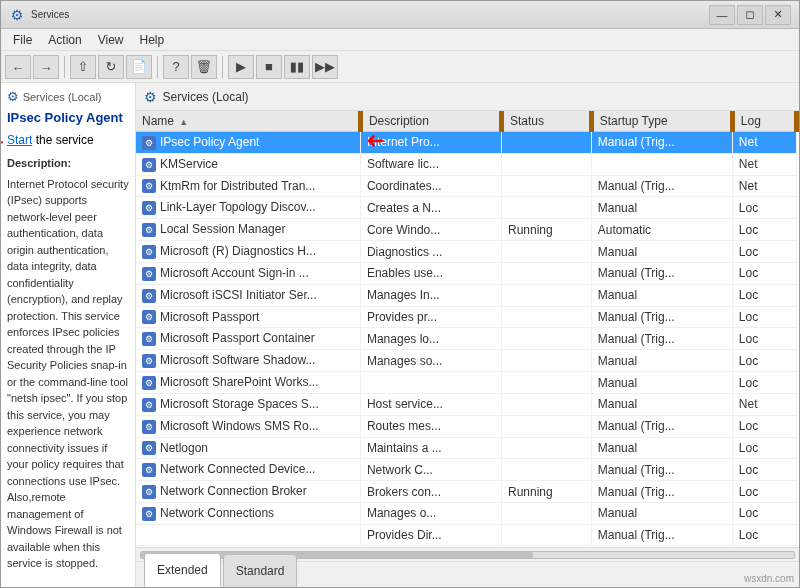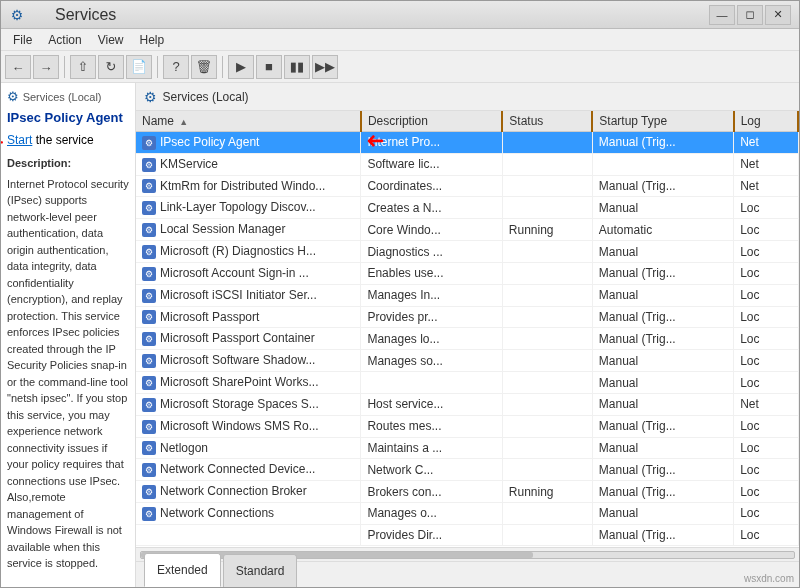--- a/index.html
+++ b/index.html
@@ -36,23 +36,22 @@
       height: 16px;
       margin-right: 6px;
       display: flex;
       align-items: center;
       justify-content: center;
       color: #2060a0;
       font-size: 14px;
     }
     .title-bar-text {
       flex: 1;
-      font-size: 16px;
-      color: #333;
-      margin-left: 24px;
+      font-size: 10px;
+      color: #333;
     }
     .window-controls {
       display: flex;
       gap: 2px;
     }
     .win-btn {
       width: 26px;
       height: 20px;
       background: #d6d6d6;
       border: 1px solid #bbb;
@@ -198,21 +197,21 @@
     thead tr {
       background: #e8e8e8;
       border-bottom: 1px solid #ccc;
     }
     thead th {
       text-align: left;
       padding: 3px 6px;
       font-weight: normal;
       font-size: 12px;
       color: #333;
-      border-right: 2px solid #a16207;
+      border-right: 5px solid #a16207;
       cursor: pointer;
       user-select: none;
       white-space: nowrap;
       overflow: hidden;
     }
 
     .col-name { width: 175px; }
     .col-desc { width: 110px; }
     .col-status { width: 70px; }
     .col-startup { width: 110px; }
@@ -373,21 +372,21 @@
                 <td>Net</td>
               </tr>
               <tr>
                 <td><span style="display: inline-block; width: 14px; height: 14px; background: rgb(68, 114, 196); border-radius: 2px; vertical-align: middle; margin-right: 4px; font-size: 9px; color: white; text-align: center; line-height: 14px;">⚙</span><span>KMService</span></td>
                 <td>Software lic...</td>
                 <td></td>
                 <td></td>
                 <td>Net</td>
               </tr>
               <tr>
-                <td><span style="display: inline-block; width: 14px; height: 14px; background: rgb(68, 114, 196); border-radius: 2px; vertical-align: middle; margin-right: 4px; font-size: 9px; color: white; text-align: center; line-height: 14px;">⚙</span><span>KtmRm for Distributed Windo...</span></td>
+                <td><span style="display: inline-block; width: 14px; height: 14px; background: rgb(68, 114, 196); border-radius: 2px; vertical-align: middle; margin-right: 4px; font-size: 9px; color: white; text-align: center; line-height: 14px;">⚙</span><span>KtmRm for Distributed Tran...</span></td>
                 <td>Coordinates...</td>
                 <td></td>
                 <td>Manual (Trig...</td>
                 <td>Net</td>
               </tr>
               <tr>
                 <td><span style="display: inline-block; width: 14px; height: 14px; background: rgb(68, 114, 196); border-radius: 2px; vertical-align: middle; margin-right: 4px; font-size: 9px; color: white; text-align: center; line-height: 14px;">⚙</span><span>Link-Layer Topology Discov...</span></td>
                 <td>Creates a N...</td>
                 <td></td>
                 <td>Manual</td>

